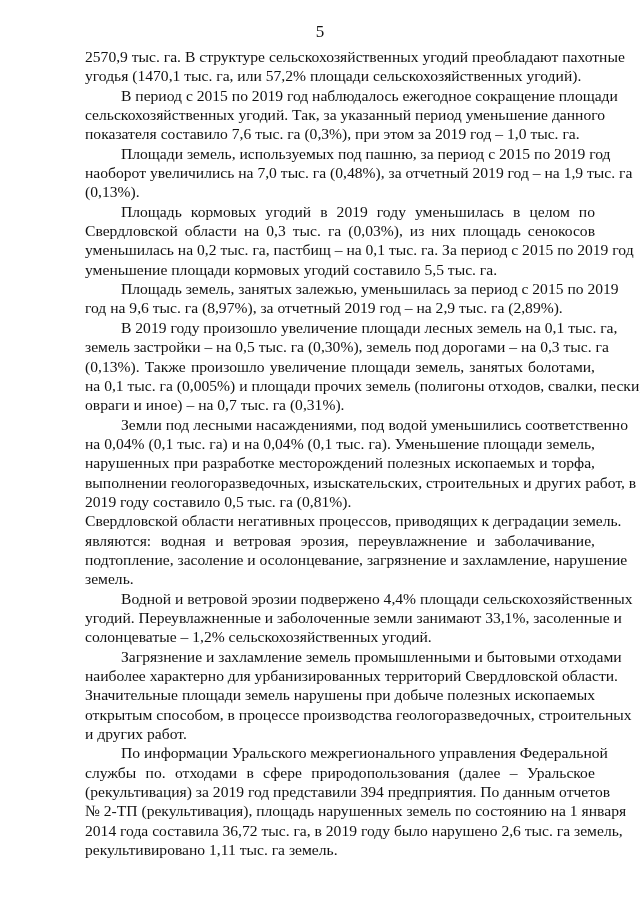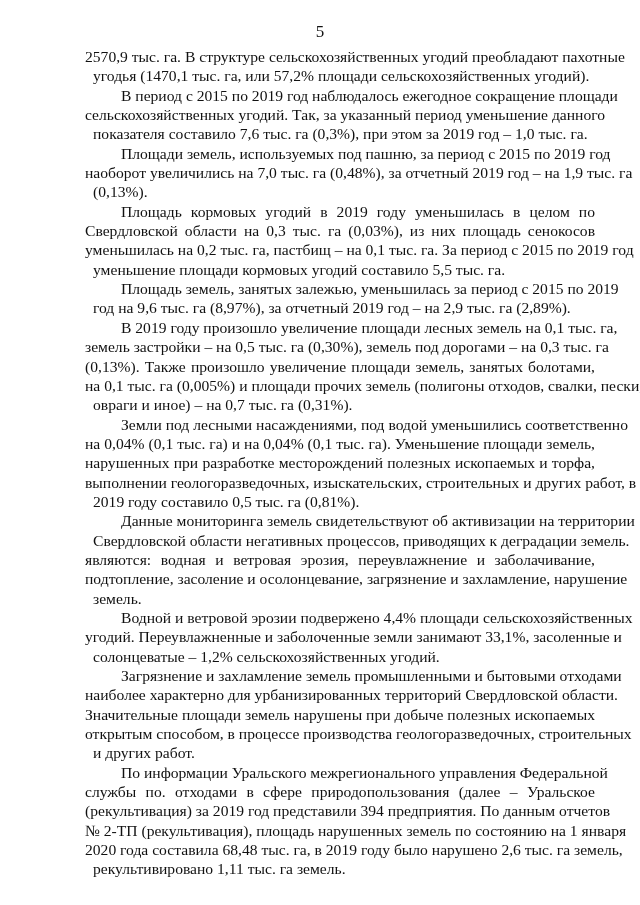--- a/index.html
+++ b/index.html
@@ -14,21 +14,21 @@
     font-size: 17px; line-height: 20px;
   }
   .body-text {
     position: absolute; left: 85px; top: 47px; width: 510px;
     font-size: 15.6px; line-height: 19.35px;
   }
   .line {
     display: block; white-space: nowrap; text-align: justify; text-align-last: justify;
     height: 19.35px;
   }
-  .line.last { text-align-last: left; margin-left: 8px; }
+  .line.last { text-align-last: left; }
   .line.indent { padding-left: 36px; }
 </style>
 </head>
 <body>
 
 <div class="page">
   <div class="page-number">5</div>
   <div class="body-text" id="body-text">
       <div class="paragraph">
         <span class="line">2570,9 тыс. га. В структуре сельскохозяйственных угодий преобладают пахотные</span>
@@ -62,21 +62,20 @@
         <span class="line last">овраги и иное) – на 0,7 тыс. га (0,31%).</span>
       </div>
       <div class="paragraph">
         <span class="line indent">Земли под лесными насаждениями, под водой уменьшились соответственно</span>
         <span class="line">на 0,04% (0,1 тыс. га) и на 0,04% (0,1 тыс. га). Уменьшение площади земель,</span>
         <span class="line">нарушенных при разработке месторождений полезных ископаемых и торфа,</span>
         <span class="line">выполнении геологоразведочных, изыскательских, строительных и других работ, в</span>
         <span class="line last">2019 году составило 0,5 тыс. га (0,81%).</span>
       </div>
       <div class="paragraph">
-        <span class="line indent">Данные мониторинга земель свидетельствуют об активизации на территории</span>
         <span class="line last">Свердловской области негативных процессов, приводящих к деградации земель.</span>
       </div>
       <div class="paragraph">
         <span class="line">являются: водная и ветровая эрозия, переувлажнение и заболачивание,</span>
         <span class="line">подтопление, засоление и осолонцевание, загрязнение и захламление, нарушение</span>
         <span class="line last">земель.</span>
       </div>
       <div class="paragraph">
         <span class="line indent">Водной и ветровой эрозии подвержено 4,4% площади сельскохозяйственных</span>
         <span class="line">угодий. Переувлажненные и заболоченные земли занимают 33,1%, засоленные и</span>
@@ -87,17 +86,17 @@
         <span class="line">наиболее характерно для урбанизированных территорий Свердловской области.</span>
         <span class="line">Значительные площади земель нарушены при добыче полезных ископаемых</span>
         <span class="line">открытым способом, в процессе производства геологоразведочных, строительных</span>
         <span class="line last">и других работ.</span>
       </div>
       <div class="paragraph">
         <span class="line indent">По информации Уральского межрегионального управления Федеральной</span>
         <span class="line">службы по. отходами в сфере природопользования (далее – Уральское</span>
         <span class="line">(рекультивация) за 2019 год представили 394 предприятия. По данным отчетов</span>
         <span class="line">№ 2-ТП (рекультивация), площадь нарушенных земель по состоянию на 1 января</span>
-        <span class="line">2020 года составила 68,48 тыс. га, в 2019 году было нарушено 2,6 тыс. га земель,</span>
+        <span class="line">2014 года составила 36,72 тыс. га, в 2019 году было нарушено 2,6 тыс. га земель,</span>
         <span class="line last">рекультивировано 1,11 тыс. га земель.</span>
       </div>
     </div>
 </div>
 
 </body></html>

